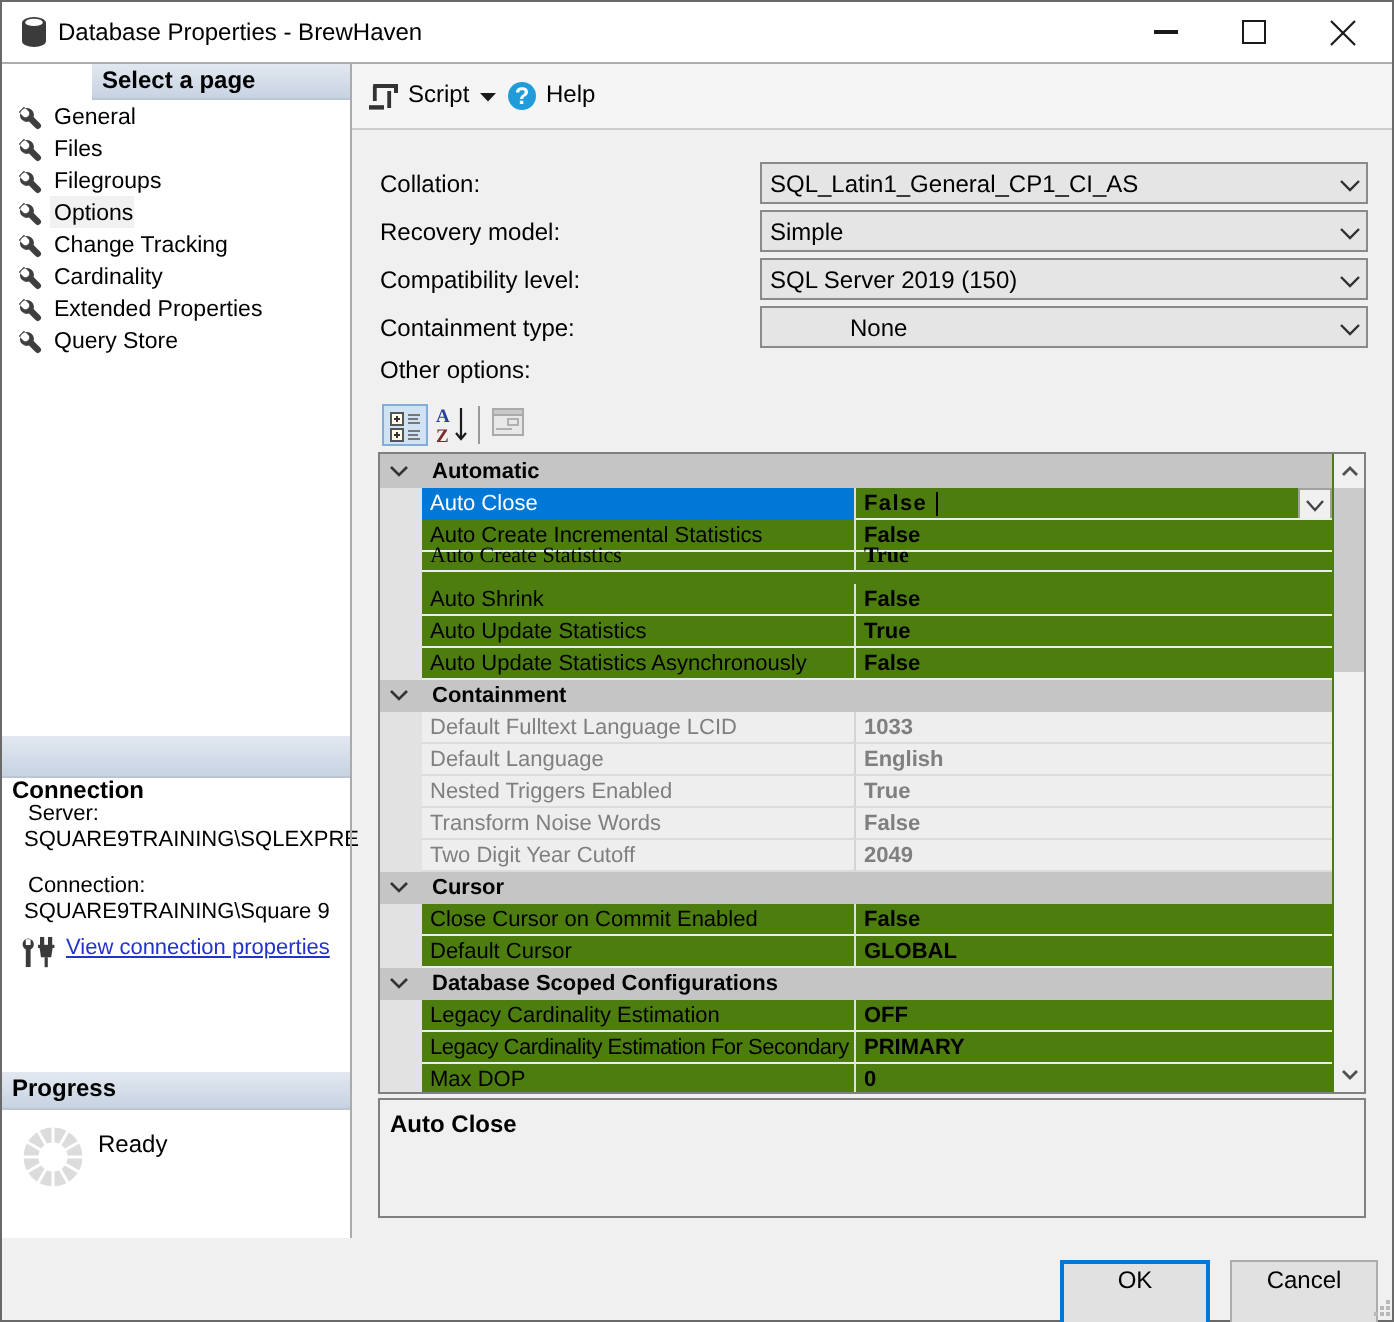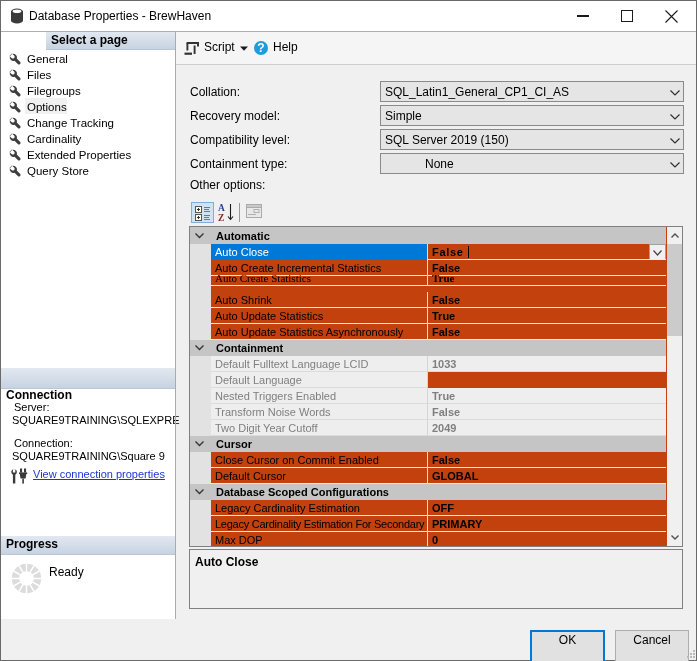--- a/index.html
+++ b/index.html
@@ -20,21 +20,21 @@
 .pgitem span { position:absolute; left:26px; top:1px; }
 .pgicon { position:absolute; left:8px; top:1px; }
 .smtxt { font-size:11px; white-space:nowrap; }
 
 #toolbar { position:absolute; left:176px; top:32px; width:520px; height:33px; background:#f5f5f5; border-bottom:1px solid #cdcdcd; }
 
 .lbl { position:absolute; font-size:12px; color:#000; }
 .combo { position:absolute; left:380px; width:304px; height:21px; background:#e5e5e5; border:1px solid #8a8a8a; font-size:12px; padding:3px 0 0 4px; }
 .combo svg { position:absolute; right:3px; top:8px; }
 
-#grid { position:absolute; left:189px; top:226px; width:494px; height:321px; border:1px solid #808080; background:#c2410c; overflow:hidden; }
+#grid { position:absolute; left:189px; top:226px; width:494px; height:321px; border:1px solid #808080; background:#4d7c0f; overflow:hidden; }
 .indent { position:absolute; left:0; top:0; width:21px; height:319px; background:#e2e2e2; }
 .row { position:absolute; left:0; width:476px; height:16px; font-size:11px; }
 .cat { background:#c5c5c5; font-weight:bold; }
 .cat .nm { position:absolute; left:26px; top:2px; }
 .nmcell { position:absolute; left:21px; top:0; width:217px; height:16px; border-bottom:1px solid #ececec; border-right:1px solid #e0e0e0; white-space:nowrap; overflow:hidden; }
 .vlcell { position:absolute; left:238px; top:0; width:238px; height:16px; border-bottom:1px solid #ececec; font-weight:bold; white-space:nowrap; overflow:hidden; }
 .nmcell span { position:absolute; left:4px; top:2px; }
 .vlcell span { position:absolute; left:4px; top:2px; }
 .dis { color:#7f7f7f; }
 .dis .nmcell, .dis .vlcell { background:#eee; border-bottom:1px solid #dcdcdc; border-right-color:#d4d4d4; }
@@ -305,20 +305,23 @@
           <span>Default Fulltext Language LCID</span>
         </div>
         <div class="vlcell">
           <span>1033</span>
         </div>
       </div>
       <div class="row dis" style="top:145px;">
         <div class="nmcell">
           <span>Default Language</span>
         </div>
+        <div class="vlcell">
+          <span>English</span>
+        </div>
       </div>
       <div class="row dis" style="top:161px;">
         <div class="nmcell">
           <span>Nested Triggers Enabled</span>
         </div>
         <div class="vlcell">
           <span>True</span>
         </div>
       </div>
       <div class="row dis" style="top:177px;">

